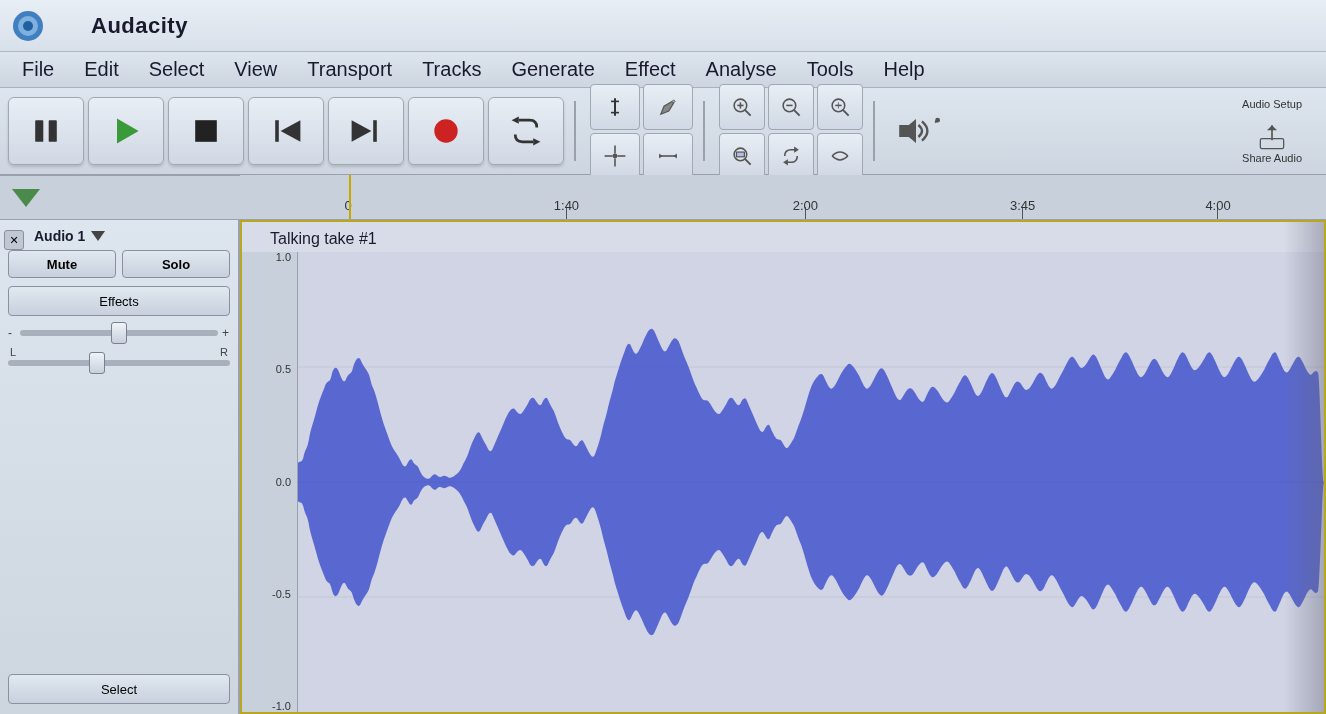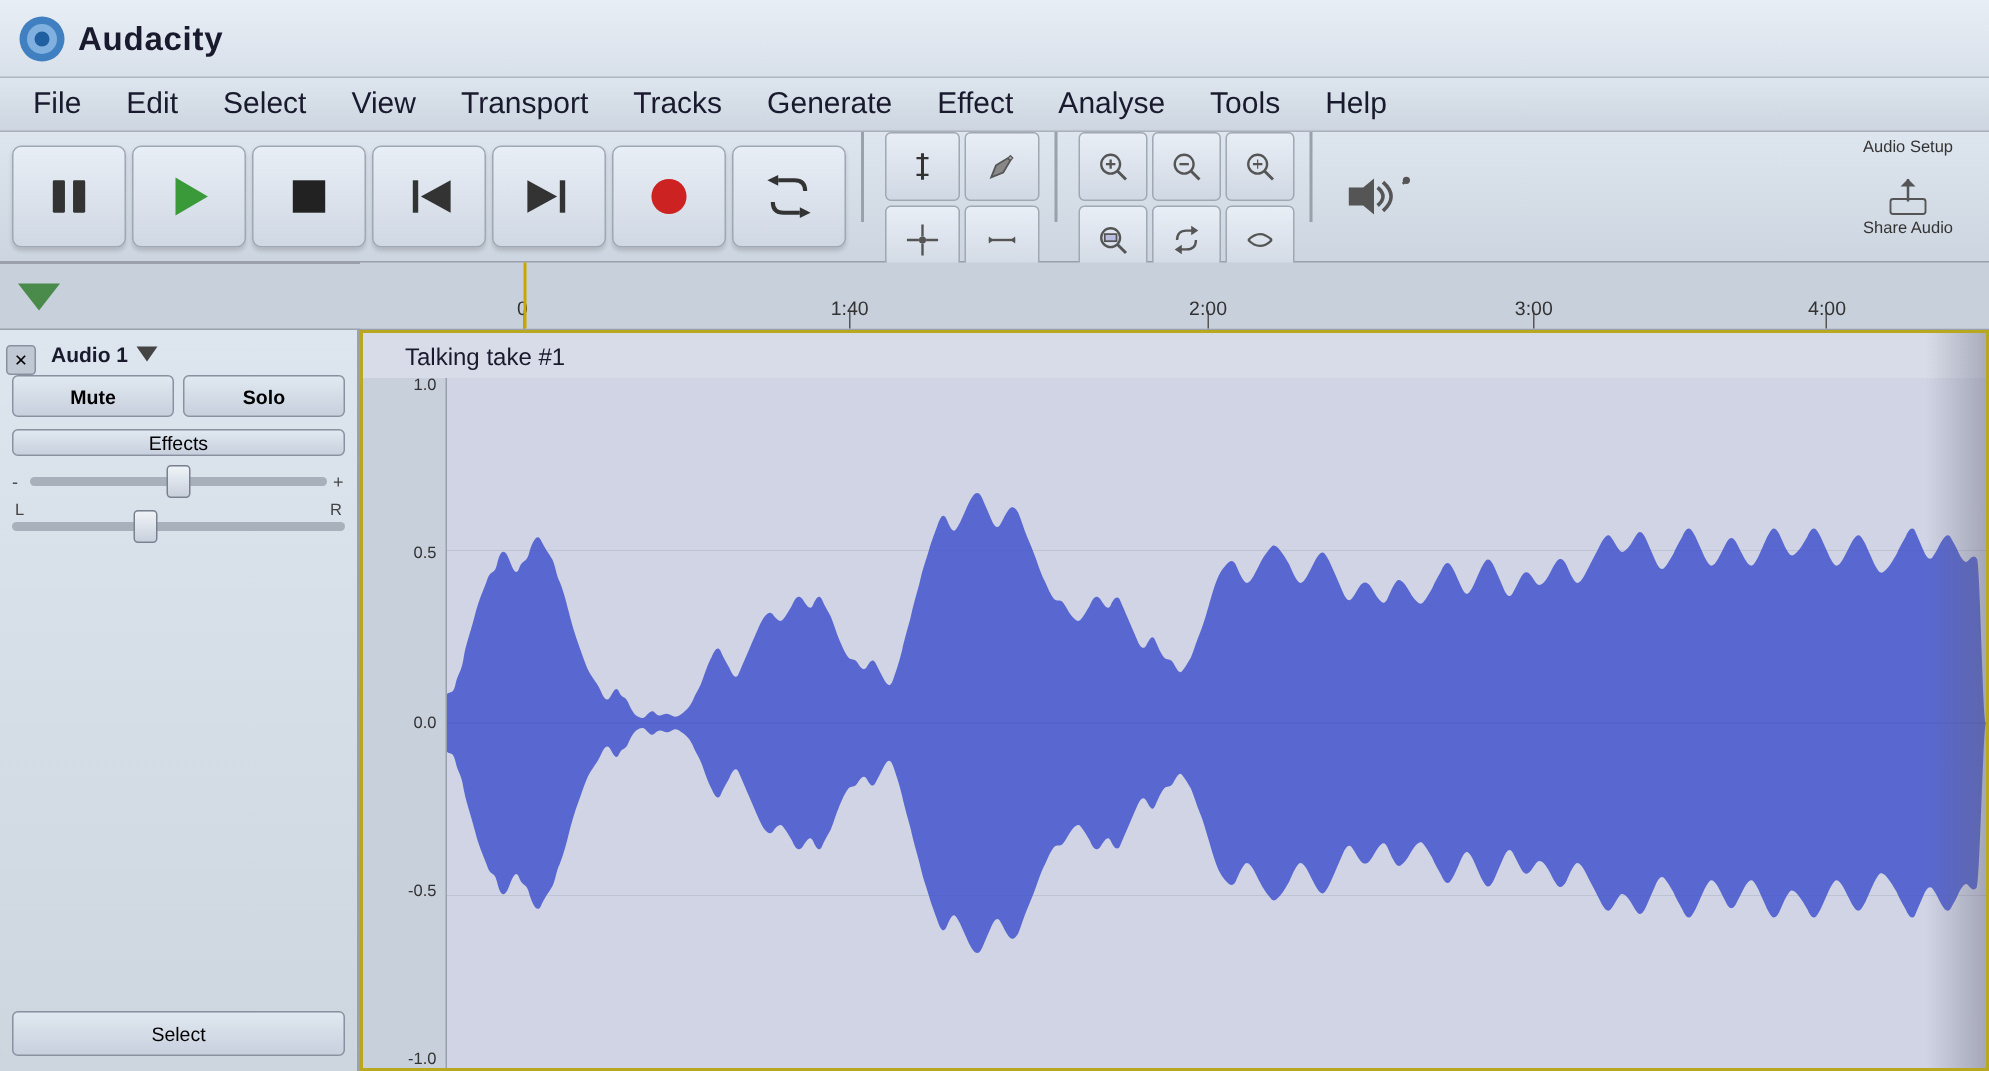--- a/index.html
+++ b/index.html
@@ -24,20 +24,21 @@
     .app-logo {
       width: 32px;
       height: 32px;
       margin-right: 8px;
     }
     .app-title {
       font-size: 22px;
       font-weight: 600;
       color: #1a1a2e;
       letter-spacing: 0.5px;
+      margin-left: 39px;
     }
 
     
     .menu-bar {
       background: linear-gradient(to bottom, #dde5ee, #cdd5e0);
       height: 36px;
       display: flex;
       align-items: center;
       padding: 0 8px;
       border-bottom: 1px solid #aab0bc;
@@ -49,20 +50,21 @@
       color: #1a1a2e;
       cursor: pointer;
       border-radius: 3px;
     }
 
     
     .toolbar {
       background: linear-gradient(to bottom, #dde5ee, #cdd5e0);
       height: 88px;
       display: flex;
+      align-items: center;
       padding: 0 8px;
       border-bottom: 2px solid #9aa0ac;
       gap: 4px;
       position: relative;
     }
 
     .transport-group {
       display: flex;
       gap: 4px;
       align-items: center;
@@ -246,21 +248,21 @@
       border-radius: 4px;
       font-size: 13px;
       font-weight: 600;
       cursor: pointer;
       display: flex;
       align-items: center;
       justify-content: center;
     }
     .effects-btn {
       width: 100%;
-      height: 18px;
+      height: 30px;
       background: linear-gradient(to bottom, #e0e8f0, #c8d0de);
       border: 1px solid #8a90a0;
       border-radius: 4px;
       font-size: 13px;
       font-weight: 500;
       cursor: pointer;
       display: flex;
       align-items: center;
       justify-content: center;
       margin-bottom: 10px;
@@ -592,21 +594,21 @@
   <div class="timeline-arrow"></div>
   <div class="ruler">
 
     <div class="ruler-tick" style="left:10%;height:12px;"></div>
     <span class="ruler-label" style="left:calc(10% - 4px);">0</span>
     <div class="ruler-tick" style="left:30%;height:12px;"></div>
     <span class="ruler-label" style="left:calc(30% - 12px);">1:40</span>
     <div class="ruler-tick" style="left:52%;height:12px;"></div>
     <span class="ruler-label" style="left:calc(52% - 12px);">2:00</span>
     <div class="ruler-tick" style="left:72%;height:12px;"></div>
-    <span class="ruler-label" style="left:calc(72% - 12px);">3:00</span>
+    <span class="ruler-label" style="left:calc(72% - 12px);">3:45</span>
     <div class="ruler-tick" style="left:90%;height:12px;"></div>
     <span class="ruler-label" style="left:calc(90% - 12px);">4:00</span>
 
     <div style="position:absolute;left:10%;top:0;bottom:0;width:2px;background:#c8a800;"></div>
   </div>
 </div>
 
 <div class="main-content">
 
   <div class="track-controls">

